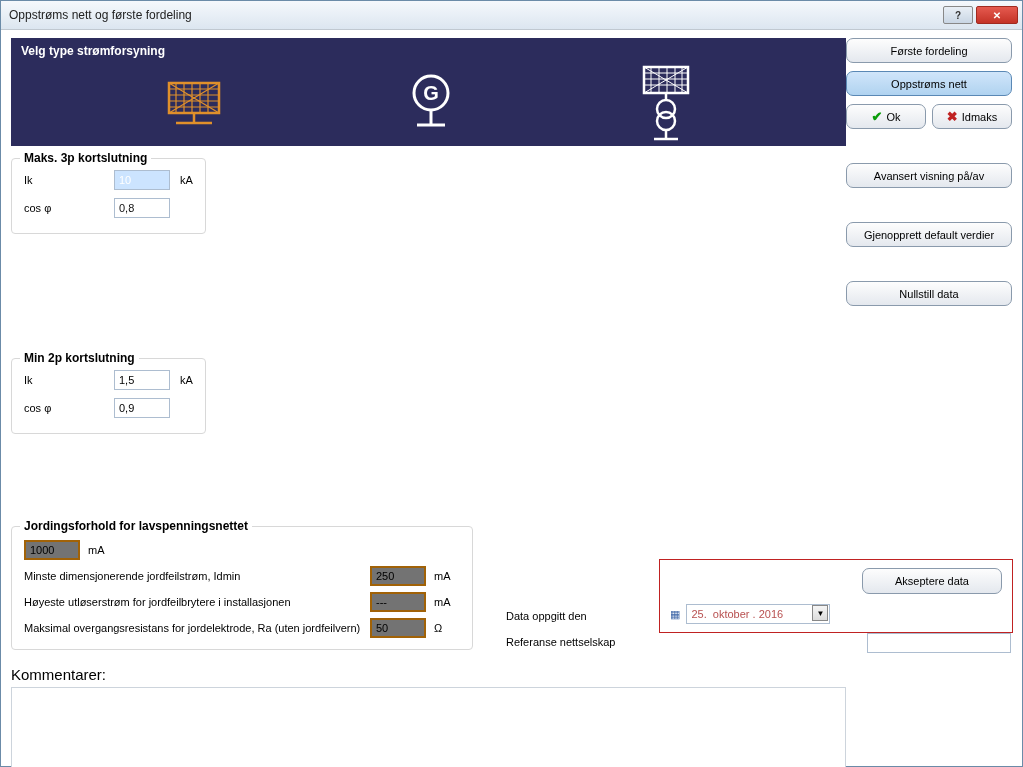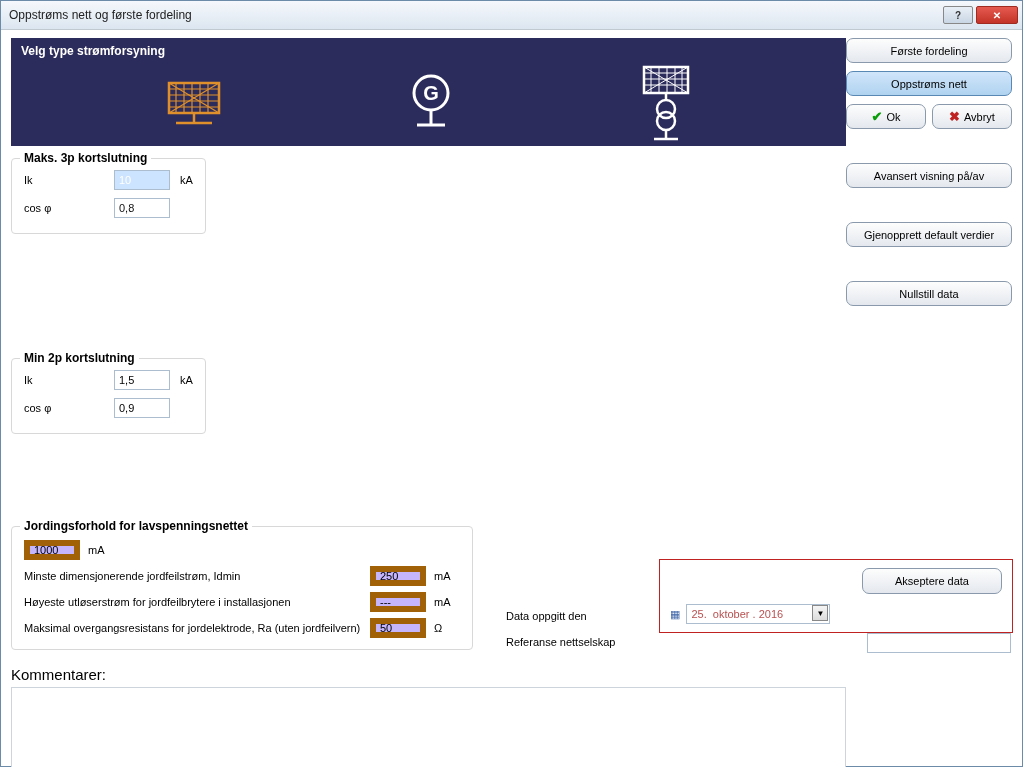--- a/index.html
+++ b/index.html
@@ -22,21 +22,21 @@
 .gsmall { width: 195px; }
 .row { display: flex; align-items: center; margin-bottom: 6px; height: 22px; }
 .row label { width: 90px; font-size: 11px; }
 .row input { width: 56px; height: 20px; border: 1px solid #adbdd0; padding: 1px 4px; font-size: 11px; background: #fff; }
 .row .unit { margin-left: 10px; font-size: 11px; }
 .input-sel { background: #cce4ff !important; }
 .input-blk { color: #111; }
 .ground-group { width: 462px; }
 .grow { display: flex; align-items: center; height: 26px; }
 .grow label { flex: 1; font-size: 11px; }
-.grow input { width: 56px; height: 20px; border: 6px solid #a16207; padding: 1px 4px; font-size: 11px; background: #c4b5fd; }
+.grow input { width: 56px; height: 20px; border: 2px solid #a16207; padding: 1px 4px; font-size: 11px; background: #737373; }
 .grow .unit { width: 26px; margin-left: 8px; font-size: 11px; }
 .kommentar-row { display: flex; align-items: center; margin-top: 4px; }
 .kommentar-label { font-size: 15px; }
 .bottom-area { display: flex; gap: 10px; }
 .bottom-left { flex: 1; }
 .bottom-right { width: 340px; display: flex; flex-direction: column; gap: 6px; padding-top: 80px; }
 .btn { height: 25px; border: 1px solid #8a9aac; border-radius: 7px; background: linear-gradient(to bottom, #fdfdfd, #e4e8ee); font-size: 11px; cursor: pointer; display: flex; align-items: center; justify-content: center; }
 .btn-active { background: linear-gradient(to bottom, #d0e5fa, #b0d3f0); border-color: #5a88b5; }
 .btn-row { display: flex; gap: 6px; }
 .btn-row .btn { flex: 1; }
@@ -197,21 +197,21 @@
     <div class="right-col">
       <button class="btn">Første fordeling</button>
       <button class="btn btn-active">Oppstrøms nett</button>
       <div class="btn-row">
         <button class="btn btn-ok">
             <span class="check-ic">✔</span>
             <span>Ok</span>
           </button>
         <button class="btn btn-cancel">
             <span class="x-ic">✖</span>
-            <span>Avbryt</span>
+            <span>Idmaks</span>
           </button>
       </div>
       <div style="height:18px"></div>
       <button class="btn">Avansert visning på/av</button>
       <div style="height:18px"></div>
       <button class="btn">Gjenopprett default verdier</button>
       <div style="height:18px"></div>
       <button class="btn">Nullstill data</button>
     </div>
   </div>

